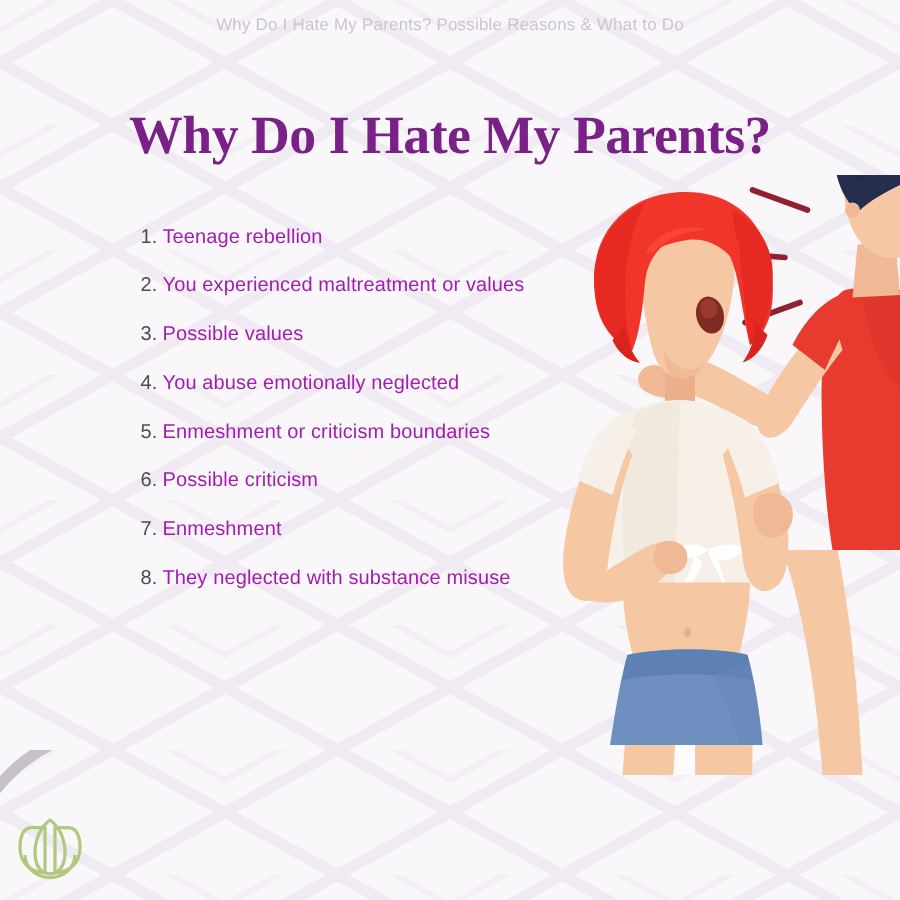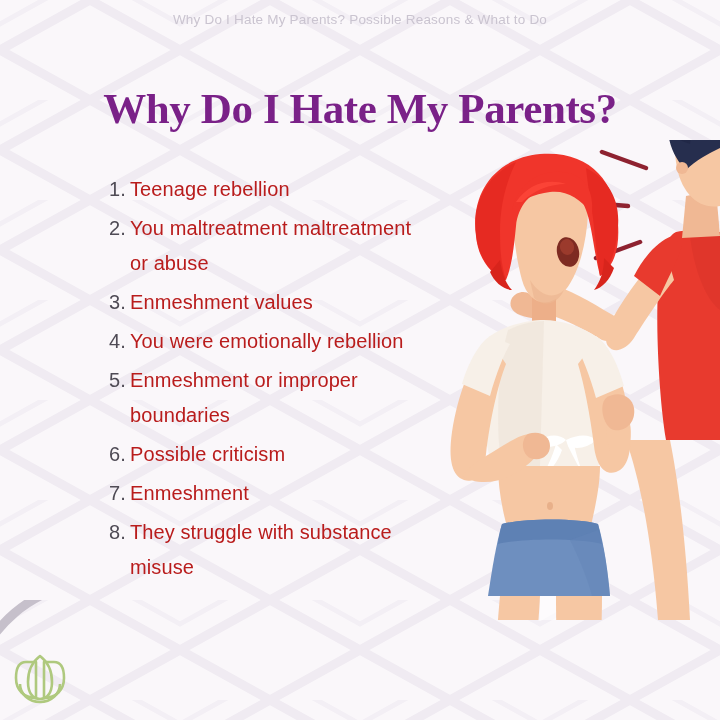--- a/index.html
+++ b/index.html
@@ -59,23 +59,23 @@
     top:172px; left:96px;
     width:330px;
     list-style:none;
     counter-reset:reason;
   }
   .reason-item{
     counter-increment:reason;
     position:relative;
     padding-left:34px;
     margin-bottom:4px;
-    font-size:20px;
+    font-size:16px;
     line-height:35px;
-    color:#b91c1c;
+    color:#a21caf;
     font-weight:400;
     letter-spacing:.1px;
   }
   .reason-item::before{
     content:counter(reason) ".";
     position:absolute;
     left:0; top:0;
     width:30px;
     text-align:right;
     padding-right:4px;
@@ -114,27 +114,27 @@
   </svg>
 
   <div id="header-bar">
     <div id="header-title">Why Do I Hate My Parents? Possible Reasons &amp; What to Do</div>
   </div>
 
   <h1 id="page-title">Why Do I Hate My Parents?</h1>
 
   <ol id="reasons-list">
     <li class="reason-item">Teenage rebellion</li>
-    <li class="reason-item">You maltreatment maltreatment or abuse</li>
-    <li class="reason-item">Enmeshment values</li>
-    <li class="reason-item">You were emotionally rebellion</li>
-    <li class="reason-item">Enmeshment or improper boundaries</li>
+    <li class="reason-item">You experienced maltreatment or values</li>
+    <li class="reason-item">Possible values</li>
+    <li class="reason-item">You abuse emotionally neglected</li>
+    <li class="reason-item">Enmeshment or criticism boundaries</li>
     <li class="reason-item">Possible criticism</li>
     <li class="reason-item">Enmeshment</li>
-    <li class="reason-item">They struggle with substance misuse</li>
+    <li class="reason-item">They neglected with substance misuse</li>
   </ol>
 
   <svg id="illustration" viewBox="0 0 330 480" xmlns="http://www.w3.org/2000/svg">
 
     <g>
 
       <path d="M286 92 C300 88 330 92 330 92 L330 300 L276 300 C268 250 266 180 268 150 C270 118 276 96 286 92 Z" fill="#E83A2E"></path>
 
       <path d="M300 96 C316 94 330 96 330 96 L330 170 C316 160 304 130 300 96 Z" fill="#D8332A" opacity=".55"></path>
 

